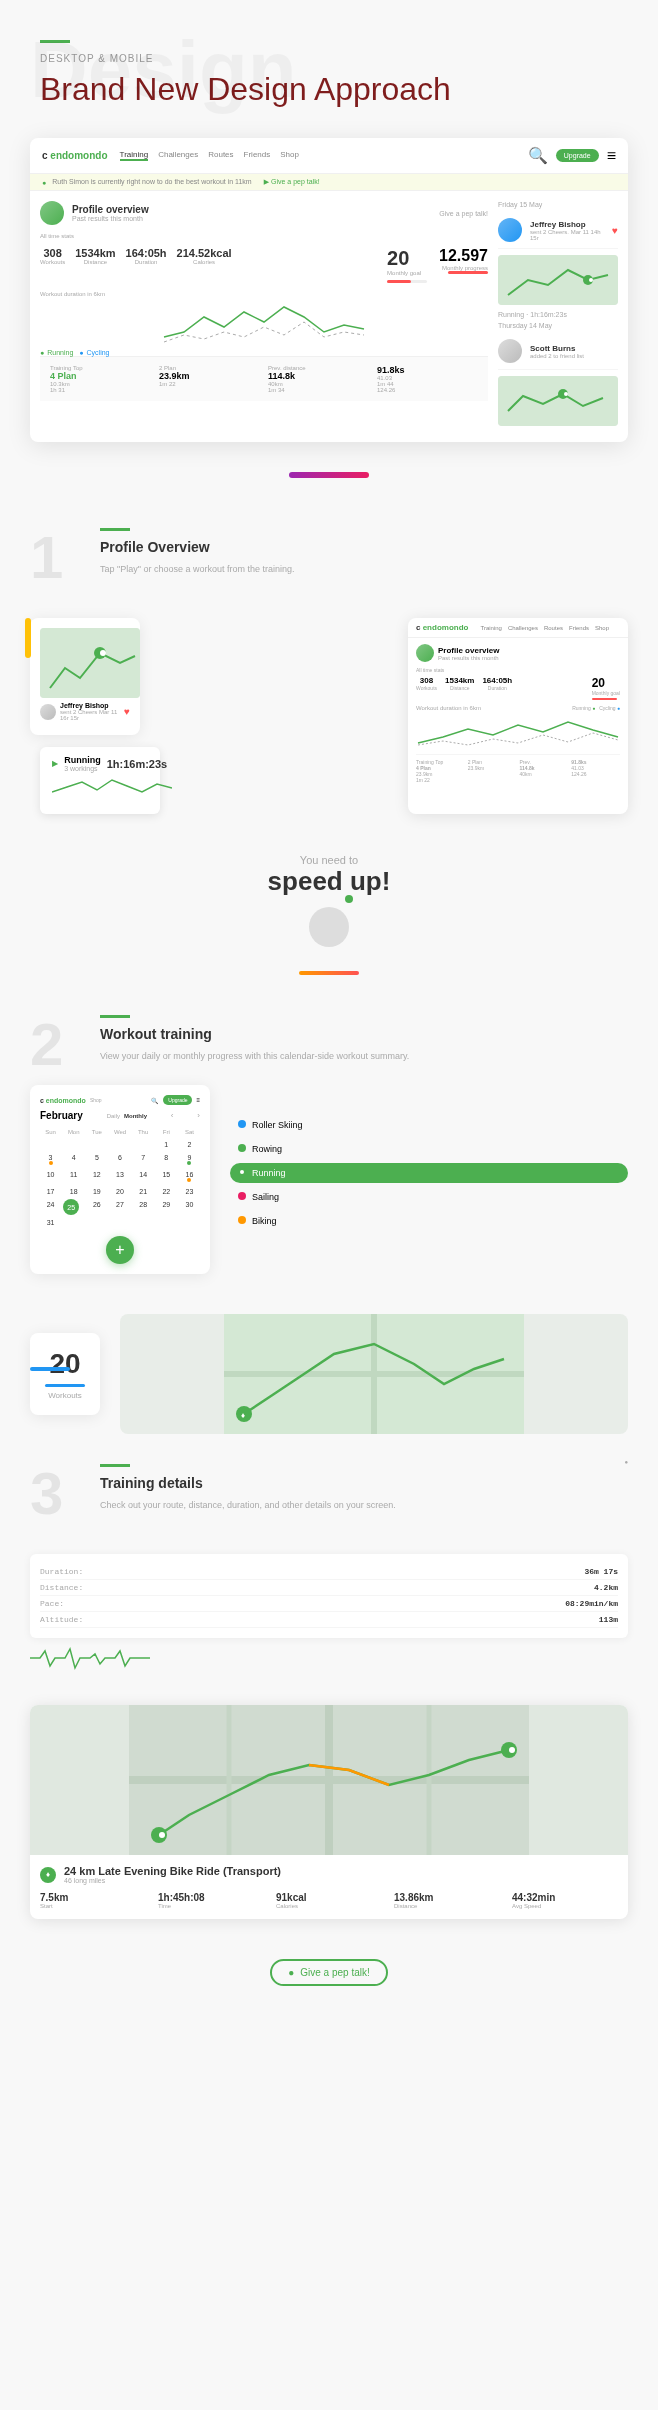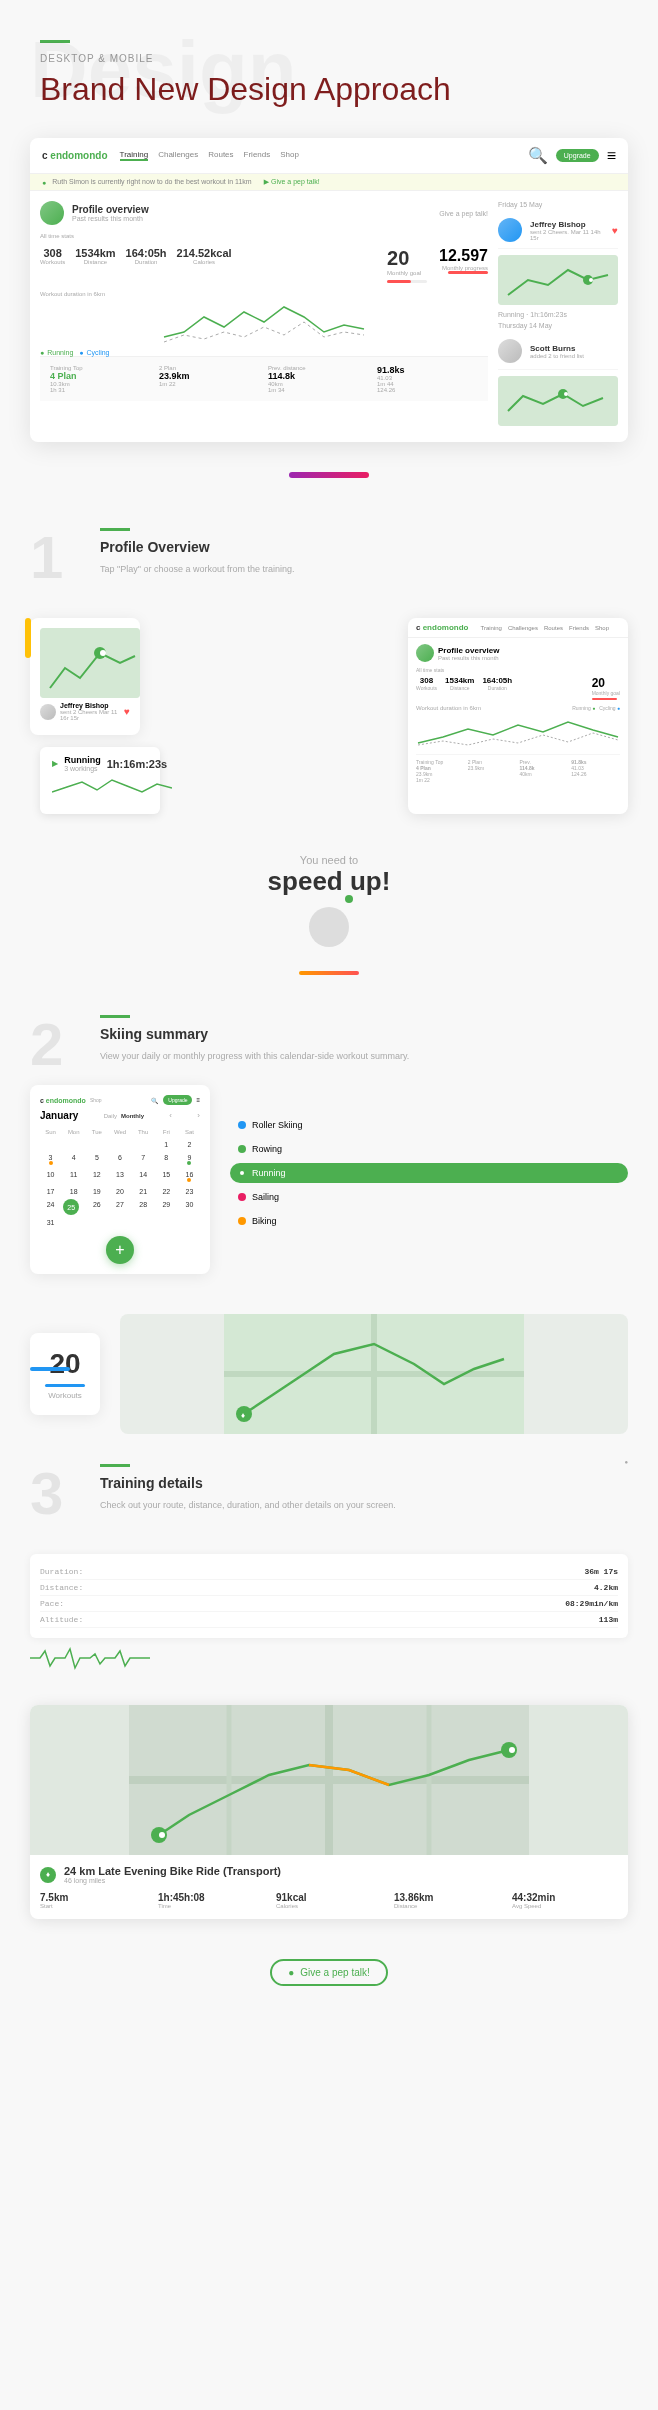--- a/index.html
+++ b/index.html
@@ -351,21 +351,20 @@
       flex: 1;
       padding-top: 20px;
     }
 
     
     .workout-types {
       margin-top: 10px;
     }
     .workout-type-item {
       display: flex;
-      align-items: center;
       gap: 6px;
       padding: 5px 8px;
       border-radius: 20px;
       margin: 4px 0;
       font-size: 9px;
     }
     .workout-type-item.active {
       background: #4CAF50;
       color: white;
     }
@@ -830,21 +829,21 @@
     <div class="notification-dot"></div>
   </div>
   <div class="orange-line"></div>
 </div>
 
 <div style="padding:10px 30px 0; position:relative;">
   <div class="section-container" style="padding:0;">
     <div class="section-number">2</div>
     <div class="section-text">
       <div class="green-line-h"></div>
-      <div class="section-title">Skiing summary</div>
+      <div class="section-title">Workout training</div>
       <div class="section-desc">View your daily or monthly progress with this calendar-side workout summary.</div>
     </div>
   </div>
 </div>
 
 <div class="calendar-section">
 
   <div style="position:relative;">
     <div class="calendar-card">
 
@@ -852,21 +851,21 @@
         <div class="app-logo" style="font-size:7px;">c <span style="color:#4CAF50;">endomondo</span></div>
         <div style="display:flex; gap:4px; flex:1;">
           <span style="color:#aaa; font-size:5px;">Shop</span>
         </div>
         <span>🔍</span>
         <button style="background:#4CAF50; color:white; border:none; border-radius:8px; padding:2px 5px; font-size:5px; cursor:pointer;">Upgrade</button>
         <span>≡</span>
       </div>
 
       <div class="cal-nav">
-        <div class="cal-month">January</div>
+        <div class="cal-month">February</div>
         <div style="display:flex; gap:4px;">
           <span style="font-size:6px; color:#aaa; cursor:pointer;">Daily</span>
           <span style="font-size:6px; color:#333; font-weight:600; cursor:pointer;">Monthly</span>
         </div>
         <span style="font-size:8px; color:#aaa; cursor:pointer;">‹</span>
         <span style="font-size:8px; color:#aaa; cursor:pointer;">›</span>
       </div>
 
       <div class="cal-grid">
         <div class="cal-day header">Sun</div>

